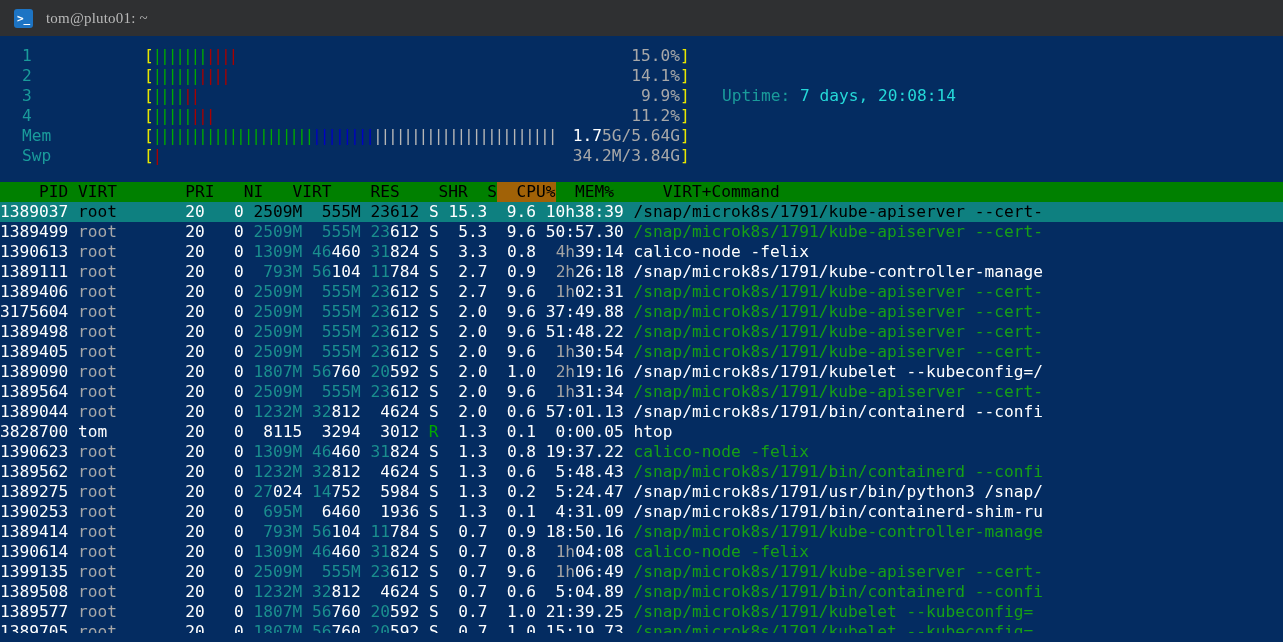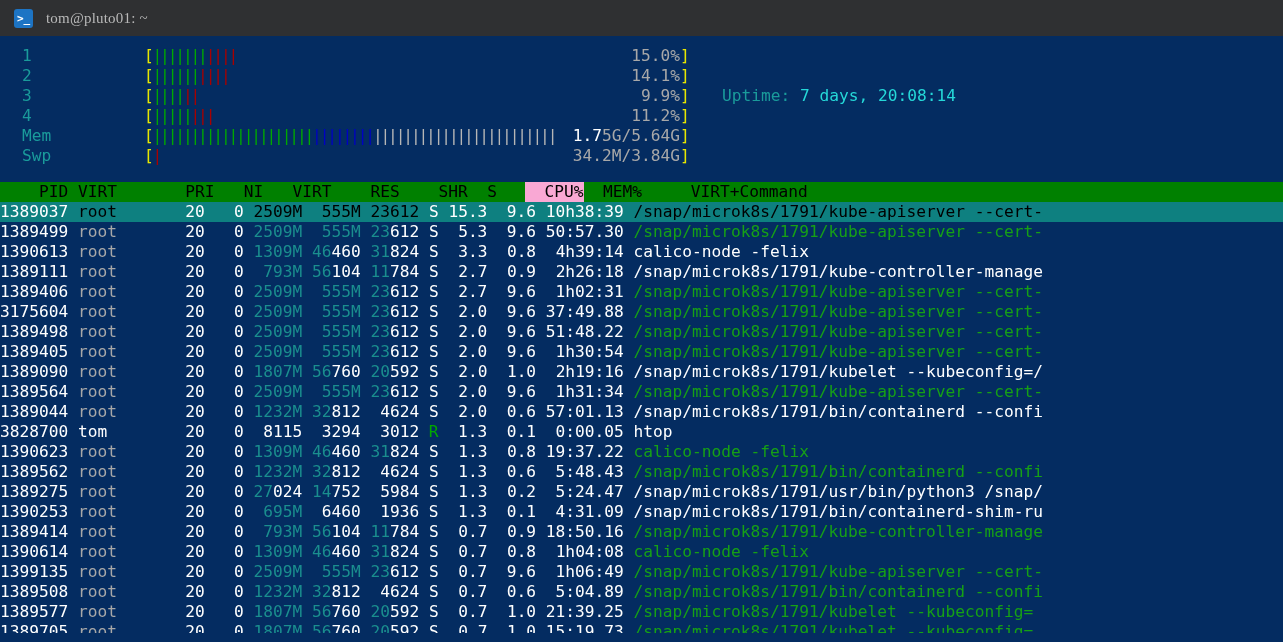--- a/index.html
+++ b/index.html
@@ -47,32 +47,32 @@
   .c-cy{color:#25d8d8;}
   .c-gn{color:#3ee63e;}
   .c-yl{color:#e6e600;}
   .c-dim{color:#1a9b9b;}
   
   #hdr{
     height:20px;background:#008000;color:#000000;white-space:pre;
     display:flex;align-items:center;
   }
   #hdr span{display:inline-block;white-space:pre;}
-  #hdr .sortcol{background:#f9a8d4;margin-left:28px;}
+  #hdr .sortcol{background:#a16207;}
   
   #proclist{position:relative;}
   .prow{height:20px;white-space:pre;color:#ffffff;}
   .prow.sel{background:#0e8080;}
   .prow span{white-space:pre;}
   .u-dim{color:#a8a8a8;}
   .n-dim{color:#1a8e8e;}
   .n-wh{color:#ffffff;}
   .st-s{color:#ffffff;}
   .st-r{color:#00a800;}
-  .t-hr{color:#ffffff;text-align:right;}
+  .t-hr{color:#a3a3a3;text-align:right;}
   .cmd-w{color:#ffffff;}
   .cmd-g{color:#16a016;}
   .prow.sel .u-dim,.prow.sel .n-dim,.prow.sel .cmd-g,
   .prow.sel .cmd-w,.prow.sel .n-wh{color:#000000;}
   .lastpartial{height:11px;overflow:hidden;}
 </style>
 </head>
 <body>
 
 <div id="titlebar">

